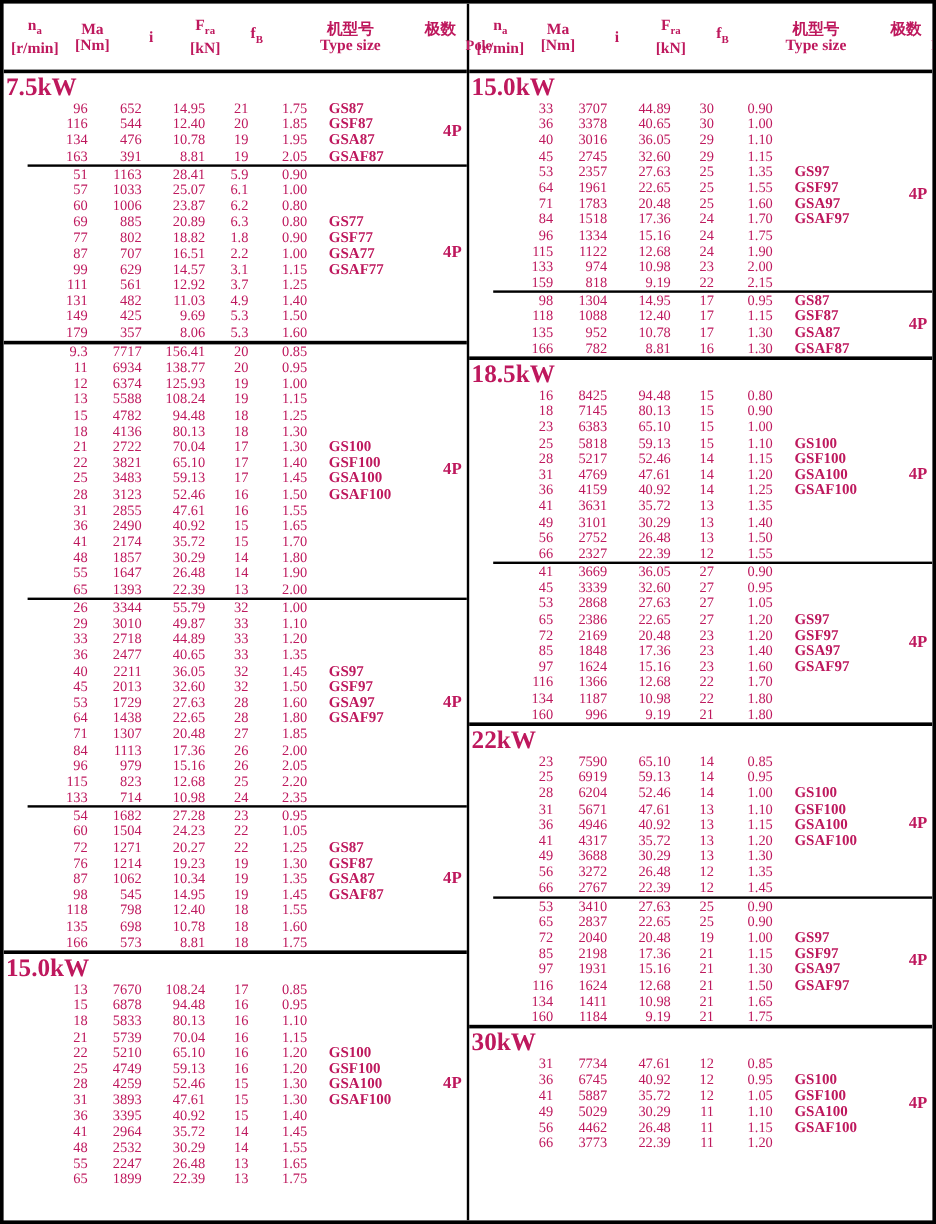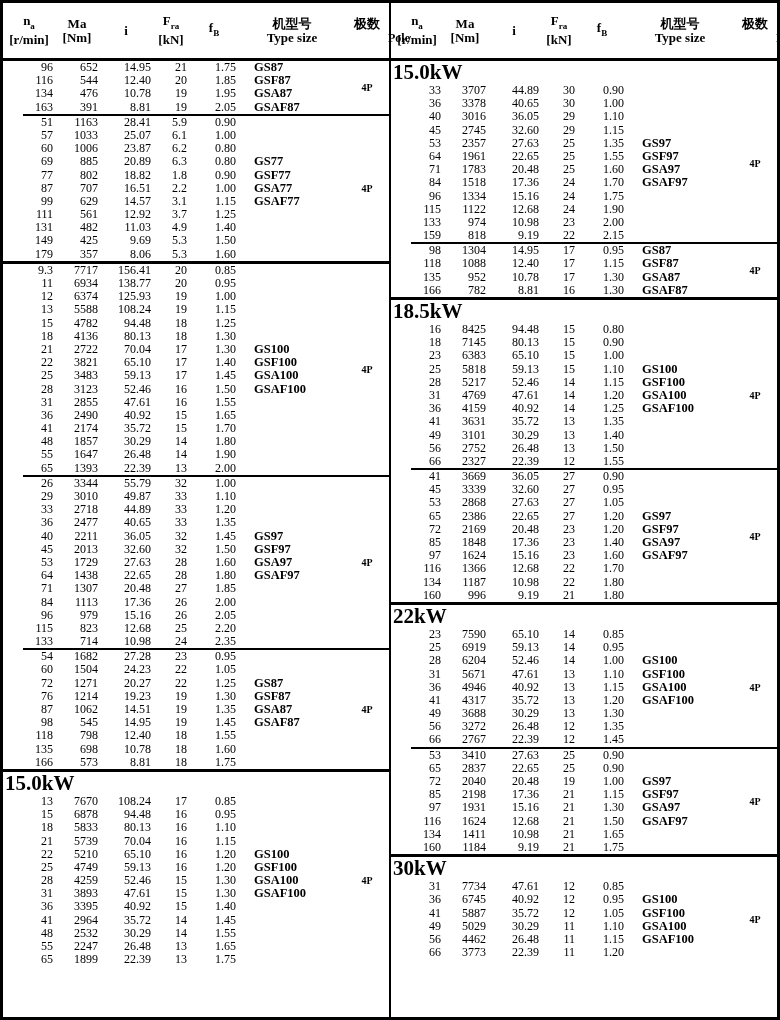--- a/index.html
+++ b/index.html
@@ -1,21 +1,21 @@
 <!DOCTYPE html>
 <html><head>
 <meta charset="utf-8">
 <style>
   html,body{margin:0;padding:0;background:#fff;}
   #page{
     width:780px;height:1020px;box-sizing:border-box;
     border:3px solid #000;background:#fff;
     display:flex;position:relative;
     font-family:"Liberation Serif","DejaVu Serif",serif;
-    color:#000000;overflow:hidden;
+    color:#be185d;overflow:hidden;
   }
   .col{display:flex;flex-direction:column;box-sizing:border-box;}
   .col.left{width:388px;border-right:2px solid #000;}
   .col.right{width:386px;}
   
   .col-header{
     height:55px;border-bottom:3px solid #000;box-sizing:content-box;
     display:grid;grid-template-columns:52px 44px 54px 36px 50px 106px 44px;
     align-items:center;font-weight:bold;font-size:13px;line-height:14px;
   }
@@ -25,37 +25,37 @@
   .pole-en{font-family:"Liberation Mono","DejaVu Sans Mono",monospace;font-size:12px;margin-left:43px;}
   
   .sections{display:flex;flex-direction:column;flex:1;min-height:0;}
   .section{display:flex;flex-direction:column;}
   .section + .section{border-top:3px solid #000;}
   .section:last-child{flex:1;}
   .section-title{
     height:23px;line-height:23px;font-size:21px;font-weight:bold;
     padding-left:2px;letter-spacing:0px;
   }
-  .block{display:flex;}
+  .block{display:flex;padding-left:20px;}
   .block-divider{height:2px;background:#000;margin-left:20px;}
   .rows{width:342px;}
   .row{
     display:grid;grid-template-columns:52px 44px 54px 36px 50px 106px;
     height:13.2px;line-height:13.2px;font-size:12px;
   }
   .c-na,.c-ma,.c-i,.c-fra,.c-fb{text-align:right;}
   .c-na{padding-right:2px;}
   .c-ma{padding-right:1px;}
   .c-i{padding-right:2px;}
   .c-fra{padding-right:2px;}
   .c-fb{padding-right:3px;}
   .c-type{text-align:left;padding-left:15px;font-weight:bold;font-size:12.5px;}
   .pole-cell{
     width:44px;display:flex;align-items:center;justify-content:center;
-    font-weight:bold;font-size:10px;
+    font-weight:bold;font-size:14px;
   }
 </style>
 </head>
 <body>
 
 <div id="page">
 
   <div class="col left">
     <div class="col-header">
       <div class="hcell">
@@ -80,20 +80,21 @@
         <span>机型号</span>
         <span class="unit">Type size</span>
       </div>
       <div class="hcell">
         <span>极数</span>
         <span class="unit pole-en">Pole</span>
       </div>
     </div>
     <div class="sections">
         <div class="section">
+          <div class="section-title">7.5kW</div>
           <div class="block">
             <div class="rows">
               <div class="row">
                 <span class="c-na">96</span>
                 <span class="c-ma">652</span>
                 <span class="c-i">14.95</span>
                 <span class="c-fra">21</span>
                 <span class="c-fb">1.75</span>
                 <span class="c-type">GS87</span>
               </div>
@@ -494,21 +495,21 @@
                 <span class="c-na">76</span>
                 <span class="c-ma">1214</span>
                 <span class="c-i">19.23</span>
                 <span class="c-fra">19</span>
                 <span class="c-fb">1.30</span>
                 <span class="c-type">GSF87</span>
               </div>
               <div class="row">
                 <span class="c-na">87</span>
                 <span class="c-ma">1062</span>
-                <span class="c-i">14.51</span>
+                <span class="c-i">10.34</span>
                 <span class="c-fra">19</span>
                 <span class="c-fb">1.35</span>
                 <span class="c-type">GSA87</span>
               </div>
               <div class="row">
                 <span class="c-na">98</span>
                 <span class="c-ma">545</span>
                 <span class="c-i">14.95</span>
                 <span class="c-fra">19</span>
                 <span class="c-fb">1.45</span>

